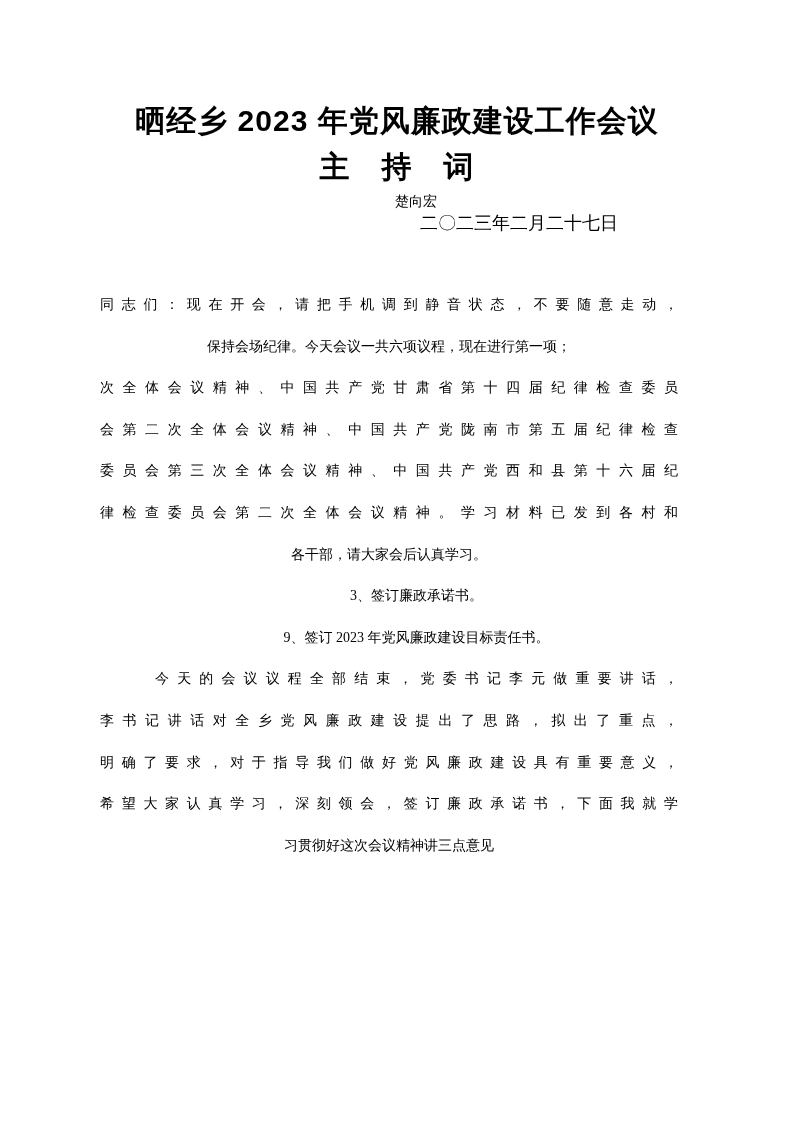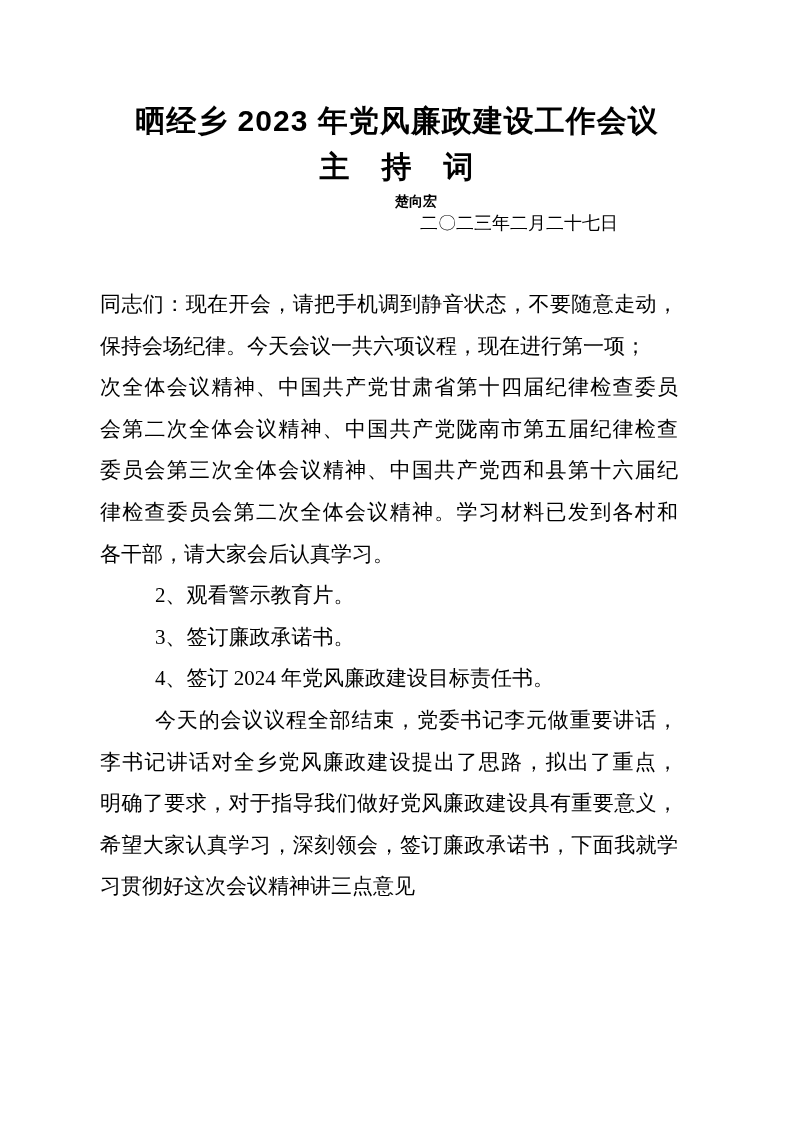--- a/index.html
+++ b/index.html
@@ -29,40 +29,39 @@
     line-height: 46px;
     letter-spacing: 1px;
     margin: 0;
   }
   .byline {
     position: absolute;
     left: 395px;
     top: 180px;
     font-size: 14px;
     line-height: 20px;
-    font-weight: bold;
   }
   .dateline {
     position: absolute;
     left: 420px;
     top: 201px;
     font-size: 18px;
     line-height: 20px;
   }
   .doc-body {
     position: absolute;
     left: 100px;
     top: 272px;
     width: 578px;
-    font-size: 21px;
+    font-size: 14px;
     line-height: 41.6px;
   }
   .ln {
     min-height: 41.6px;
-    text-align: left;
+    text-align: center;
   }
   .ln.j {
     text-align: justify;
     text-align-last: justify;
     text-justify: inter-character;
   }
   .ln.ind {
     padding-left: 55px;
   }
 </style>
@@ -81,23 +80,22 @@
   <div class="dateline">二〇二三年二月二十七日</div>
 
   <div class="doc-body">
     <div class="ln j">同志们：现在开会，请把手机调到静音状态，不要随意走动，</div>
     <div class="ln">保持会场纪律。今天会议一共六项议程，现在进行第一项；</div>
     <div class="ln j">次全体会议精神、中国共产党甘肃省第十四届纪律检查委员</div>
     <div class="ln j">会第二次全体会议精神、中国共产党陇南市第五届纪律检查</div>
     <div class="ln j">委员会第三次全体会议精神、中国共产党西和县第十六届纪</div>
     <div class="ln j">律检查委员会第二次全体会议精神。学习材料已发到各村和</div>
     <div class="ln">各干部，请大家会后认真学习。</div>
-    <div class="ln ind">2、观看警示教育片。</div>
     <div class="ln ind">3、签订廉政承诺书。</div>
-    <div class="ln ind">4、签订 2024 年党风廉政建设目标责任书。</div>
+    <div class="ln ind">9、签订 2023 年党风廉政建设目标责任书。</div>
     <div class="ln j ind">今天的会议议程全部结束，党委书记李元做重要讲话，</div>
     <div class="ln j">李书记讲话对全乡党风廉政建设提出了思路，拟出了重点，</div>
     <div class="ln j">明确了要求，对于指导我们做好党风廉政建设具有重要意义，</div>
     <div class="ln j">希望大家认真学习，深刻领会，签订廉政承诺书，下面我就学</div>
     <div class="ln">习贯彻好这次会议精神讲三点意见</div>
   </div>
 
 </div>
 
 </body></html>

